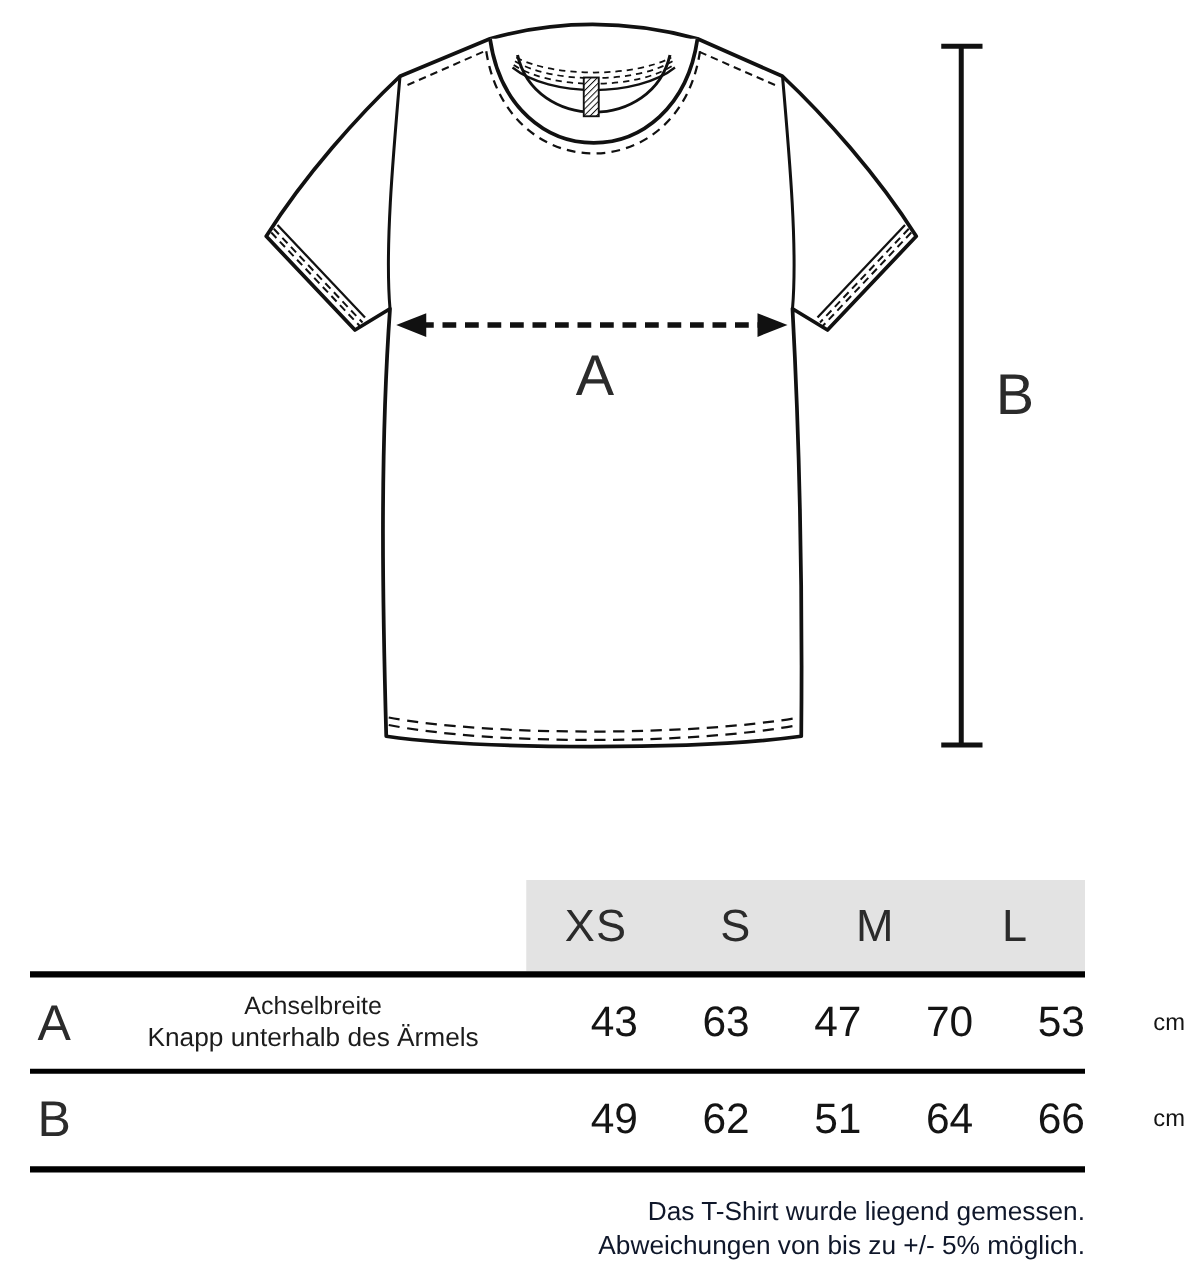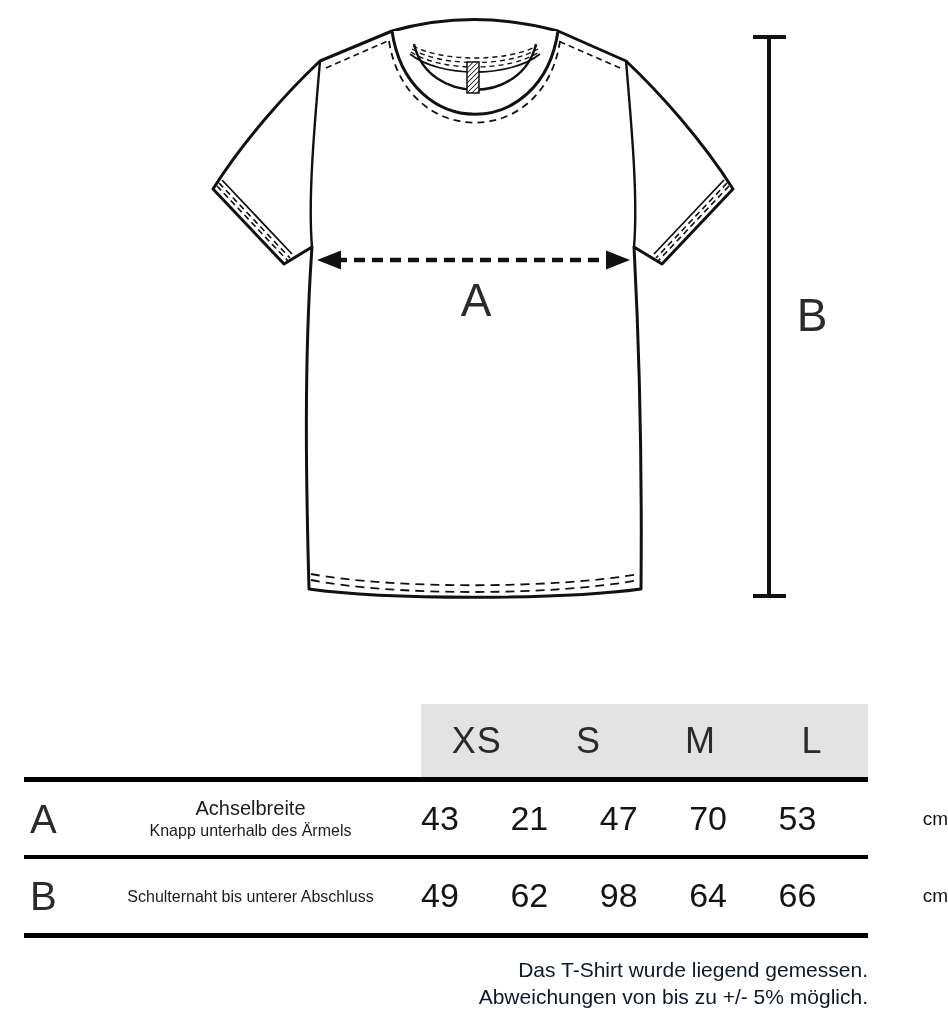--- a/index.html
+++ b/index.html
@@ -25,22 +25,22 @@
   .mrow{
     position:absolute;left:24px;width:924px;height:73px;
     display:grid;grid-template-columns:56px 341px repeat(5,89.4px) 80px;
     align-items:center;
   }
   .mrow.rowA{top:782px;}
   .mrow.rowB{top:859px;}
   .mrow .letter{font-size:40px;font-weight:300;color:#2b2b2b;padding-left:6px;line-height:1;}
   .mrow .labelblock{text-align:center;}
   .mrow .title{font-size:20px;color:#1c1c1c;line-height:1.1;}
-  .mrow .subtitle{font-size:16px;color:#1c1c1c;line-height:1.2;margin-top:2px;}
-  .mrow .val{font-size:34px;text-align:left;color:#141414;}
+  .mrow .subtitle{font-size:21px;color:#1c1c1c;line-height:1.2;margin-top:2px;}
+  .mrow .val{font-size:34px;text-align:right;color:#141414;}
   .mrow .unit{font-size:19px;text-align:right;color:#141414;}
 
   .footnote{
     position:absolute;right:80px;top:956px;text-align:right;
     font-size:21px;line-height:27px;color:#0f172a;
   }
 </style>
 </head>
 <body>
 
@@ -122,37 +122,36 @@
 
   <div class="hline l1" style="background: rgb(0, 0, 0);"></div>
 
   <div class="mrow rowA">
     <div class="letter">A</div>
     <div class="labelblock">
       <div class="title">Achselbreite</div>
       <div class="subtitle">Knapp unterhalb des Ärmels</div>
     </div>
     <div class="val">43</div>
-    <div class="val">21</div>
+    <div class="val">63</div>
     <div class="val">47</div>
     <div class="val">70</div>
     <div class="val">53</div>
     <div class="unit">cm</div>
   </div>
 
   <div class="hline l2" style="background: rgb(0, 0, 0);"></div>
 
   <div class="mrow rowB">
     <div class="letter">B</div>
     <div class="labelblock">
-      <div class="subtitle">Schulternaht bis unterer Abschluss</div>
     </div>
     <div class="val">49</div>
     <div class="val">62</div>
-    <div class="val">98</div>
+    <div class="val">51</div>
     <div class="val">64</div>
     <div class="val">66</div>
     <div class="unit">cm</div>
   </div>
 
   <div class="hline l3" style="background: rgb(0, 0, 0);"></div>
 
   <div class="footnote">
     <div>Das T-Shirt wurde liegend gemessen.</div>
     <div>Abweichungen von bis zu +/- 5% möglich.</div>

